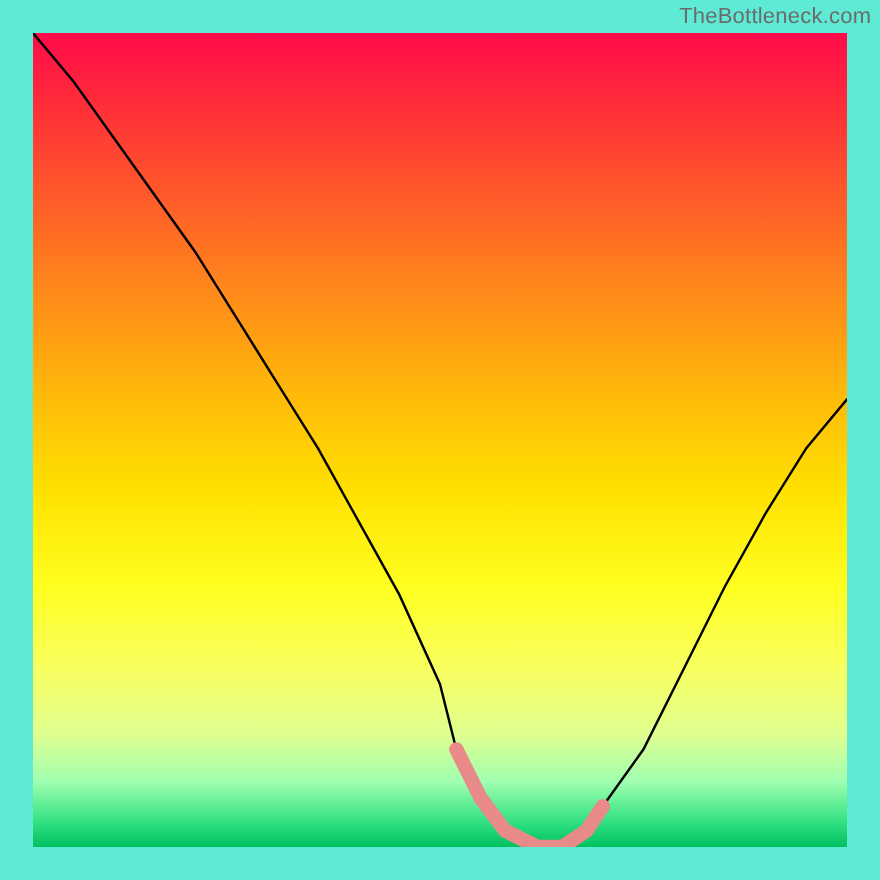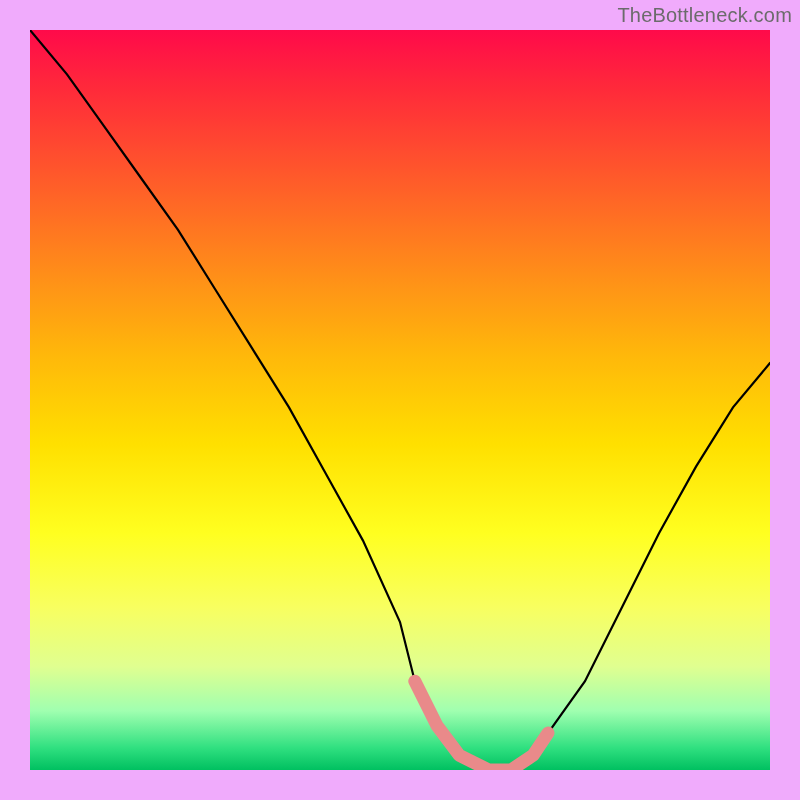--- a/index.html
+++ b/index.html
@@ -1,21 +1,21 @@
 <!DOCTYPE html>
 <html><head>
 <meta charset="utf-8">
 <style>
   * { margin: 0; padding: 0; box-sizing: border-box; }
   html, body { width: 800px; height: 800px; overflow: hidden; background: #000; }
   .frame {
     position: relative;
     width: 800px;
     height: 800px;
-    background: #f0abfc;
+    background: #5eead4;
   }
   .plot-area {
     position: absolute;
     left: 30px;
     top: 30px;
     width: 740px;
     height: 740px;
     background: linear-gradient(to bottom,
       #ff0a4a 0%,
       #ff2a3a 8%,

